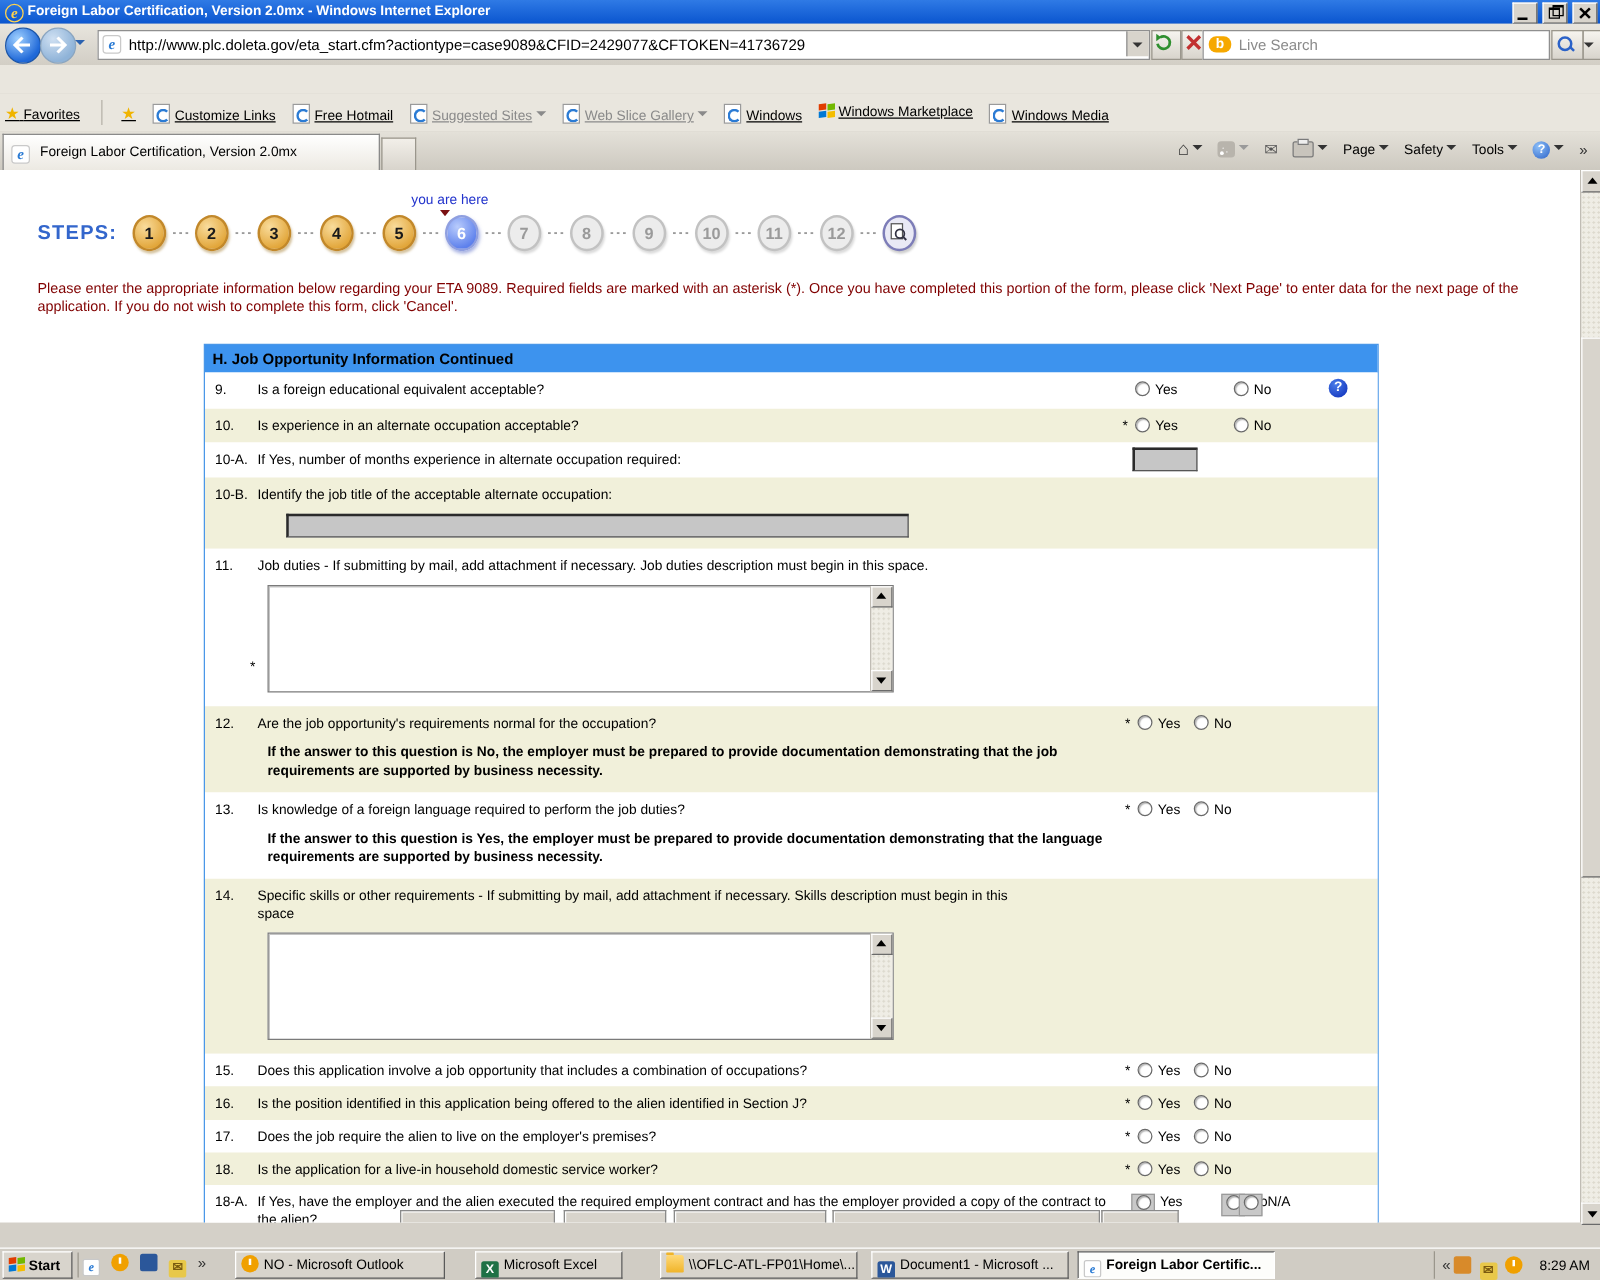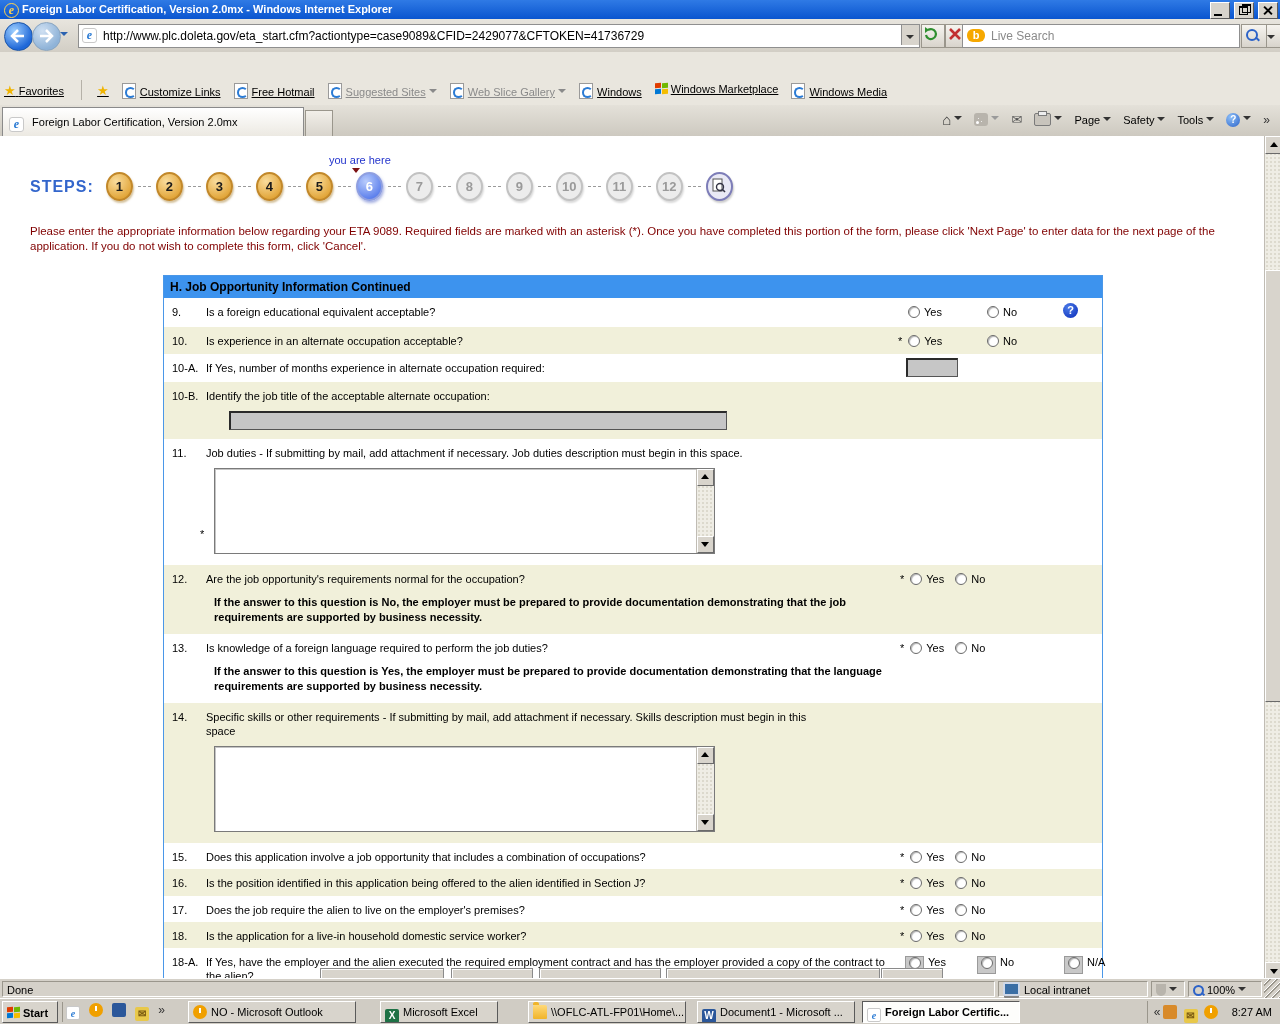--- a/index.html
+++ b/index.html
@@ -373,48 +373,41 @@
 
       <div class="frow bg" style="min-height:26px;">
         <span class="fnum">18.</span><span class="fq">Is the application for a live-in household domestic service worker?</span>
         <span class="ctl" style="left:736px;"><span class="req">*</span><span class="radio"></span><span class="optlab">Yes</span> <span class="radio" style="margin-left:8px;"></span><span class="optlab">No</span></span>
       </div>
 
       <div class="frow w" style="min-height:36px;">
         <span class="fnum">18-A.</span><span class="fq" style="width:690px;">If Yes, have the employer and the alien executed the required employment contract and has the employer provided a copy of the contract to the alien?</span>
         <span class="ctl" style="left:741px;"><span class="chip"><span class="radio"></span></span><span class="optlab">Yes</span></span>
         <span class="ctl" style="left:813px;"><span class="chip"><span class="radio"></span></span><span class="optlab">No</span></span>
-        <span class="ctl" style="left:900px;"><span class="chip"><span class="radio"></span></span><span class="optlab">N/A</span></span>
+        <span class="ctl" style="left:827px;"><span class="chip"><span class="radio"></span></span><span class="optlab">N/A</span></span>
       </div>
     </div>
 
     <span class="cutbtn" style="left:320px;width:122px;"></span>
     <span class="cutbtn" style="left:451px;width:80px;"></span>
     <span class="cutbtn" style="left:539px;width:120px;"></span>
     <span class="cutbtn" style="left:666px;width:212px;"></span>
     <span class="cutbtn" style="left:881px;width:60px;"></span>
   </div>
 
   <div class="abs" id="vscroll">
     <span class="sbtn" style="top:0;">
         <span class="tri-u"></span>
       </span>
     <span id="vthumb"></span>
     <span class="sbtn" style="top:826px;">
         <span class="tri-d"></span>
       </span>
   </div>
 
-  <div class="abs" id="statusbar">
-    <span class="spanel" style="left:2px;width:993px;">Done</span>
-    <span class="spanel" style="left:998px;width:150px;"><span class="monico"></span><span>Local intranet</span></span>
-    <span class="spanel" style="left:1151px;width:34px;"><span class="shield"></span><span class="dar"></span></span>
-    <span class="spanel" style="left:1188px;width:74px;"><span class="magblue"></span><span>100%</span><span class="dar"></span></span>
-    <span id="grip"></span>
-  </div>
 
   <div class="abs" id="taskbar">
     <span id="startbtn"><span class="winflag"><i></i><i></i><i></i><i></i></span><span>Start</span></span>
     <span class="vdiv" style="left:62px;"></span>
     <span id="qlaunch">
       <span class="tico i-ie">e</span>
       <span class="tico i-clockor"></span>
       <span class="tico i-word"></span>
       <span class="tico i-env">✉</span>
       <span class="chev">»</span>
@@ -423,17 +416,17 @@
     <span class="tbtn" style="left:188px;width:168px;"><span class="tico i-clockor"></span><span>NO - Microsoft Outlook</span></span>
     <span class="tbtn" style="left:380px;width:118px;"><span class="tico i-excel">X</span><span>Microsoft Excel</span></span>
     <span class="tbtn" style="left:528px;width:158px;"><span class="tico i-folder"></span><span>\\OFLC-ATL-FP01\Home\...</span></span>
     <span class="tbtn" style="left:697px;width:158px;"><span class="tico i-word">W</span><span>Document1 - Microsoft ...</span></span>
     <span class="tbtn active" style="left:862px;width:158px;"><span class="tico i-ie">e</span><span>Foreign Labor Certific...</span></span>
     <span id="tray">
       <span class="chev">«</span>
       <span class="tico i-inst"></span>
       <span class="tico i-env">✉</span>
       <span class="tico i-clockor"></span>
-      <span id="clock">8:27 AM</span>
+      <span id="clock">8:29 AM</span>
     </span>
   </div>
 
 </div>
 
 </body></html>

